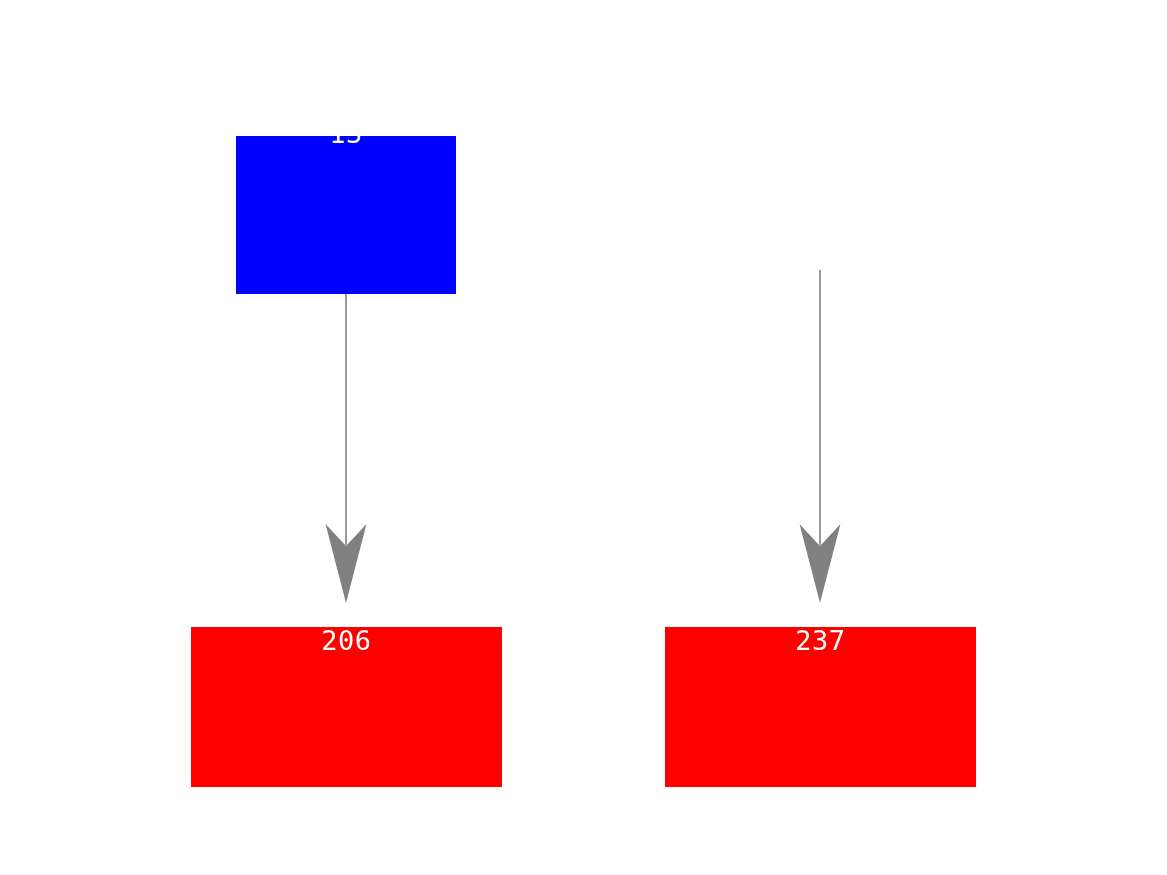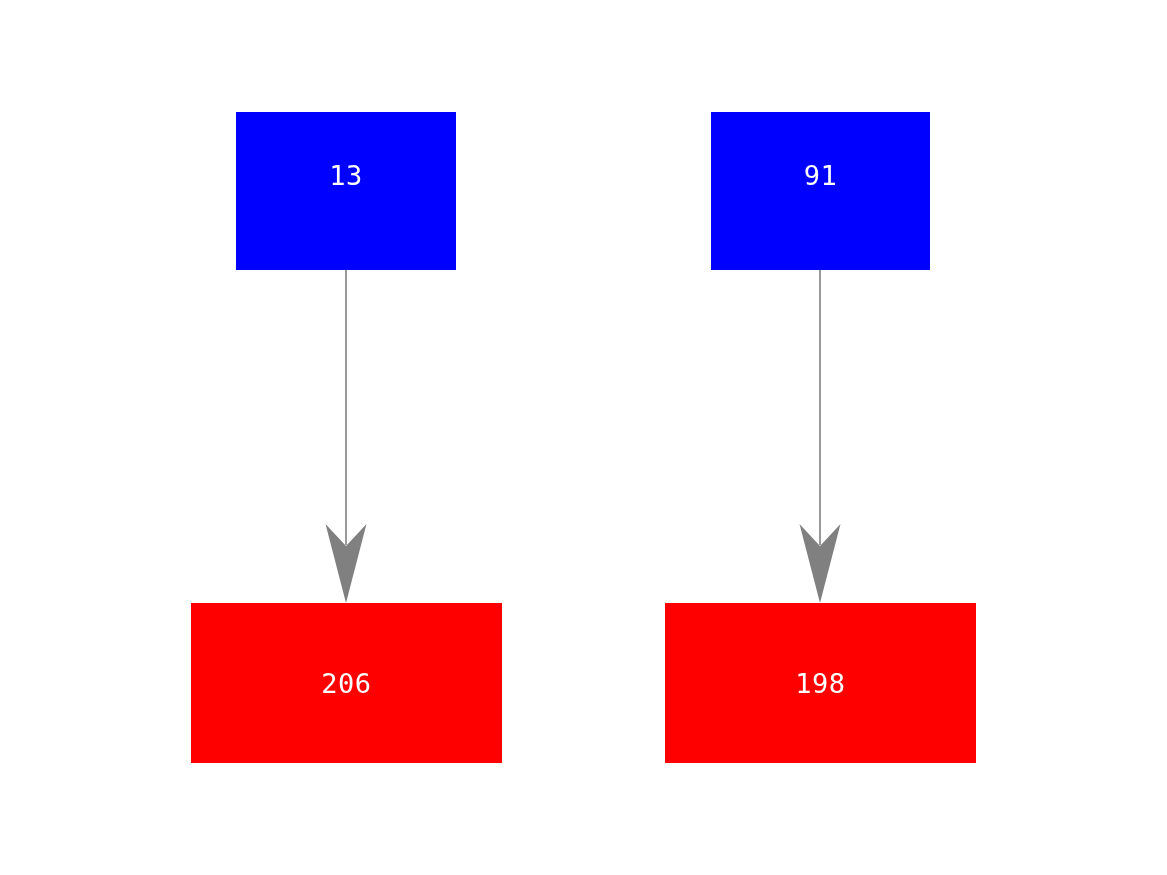--- a/index.html
+++ b/index.html
@@ -12,22 +12,22 @@
     width: 1167px;
     height: 875px;
     background: #ffffff;
     overflow: hidden;
     font-family: "DejaVu Sans Mono", "Liberation Mono", monospace;
   }
   .node {
     position: absolute;
     box-sizing: border-box;
     display: flex;
-    align-items: center;
     justify-content: center;
+    margin-top: 24px;
   }
   .node-label {
     color: #ffffff;
     font-size: 27px;
     line-height: 1;
     letter-spacing: 0.5px;
     user-select: none;
     white-space: nowrap;
   }
   .edge-layer {
@@ -61,25 +61,22 @@
     <g>
       <line class="edge-line" x1="820" y1="270" x2="820" y2="545"></line>
       <path class="edge-head" d="M 820 603 L 799.5 524 L 820 546 L 840.5 524 Z"></path>
     </g>
   </svg>
 
   <div class="node" style="left:236px; top:112px; width:220px; height:158px; background:#0000ff;">
     <span class="node-label" style="transform: translateY(-16px);">13</span>
   </div>
 
-  <div class="node" style="left:711px; top:112px; width:219px; height:158px; background:#0000ff;">
-    <span class="node-label" style="transform: translateY(-16px);">91</span>
-  </div>
 
   <div class="node" style="left:191px; top:603px; width:311px; height:160px; background:#ff0000;">
     <span class="node-label">206</span>
   </div>
 
   <div class="node" style="left:665px; top:603px; width:311px; height:160px; background:#ff0000;">
-    <span class="node-label">198</span>
+    <span class="node-label">237</span>
   </div>
 
 </div>
 
 </body></html>

